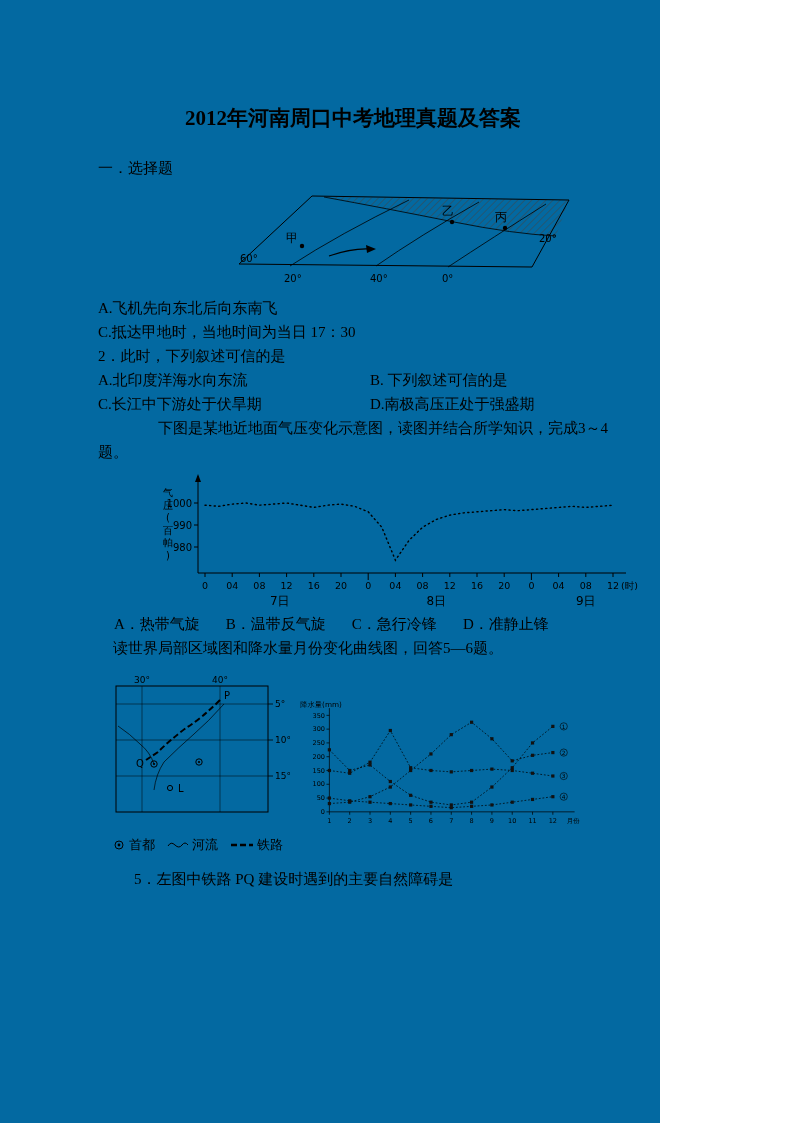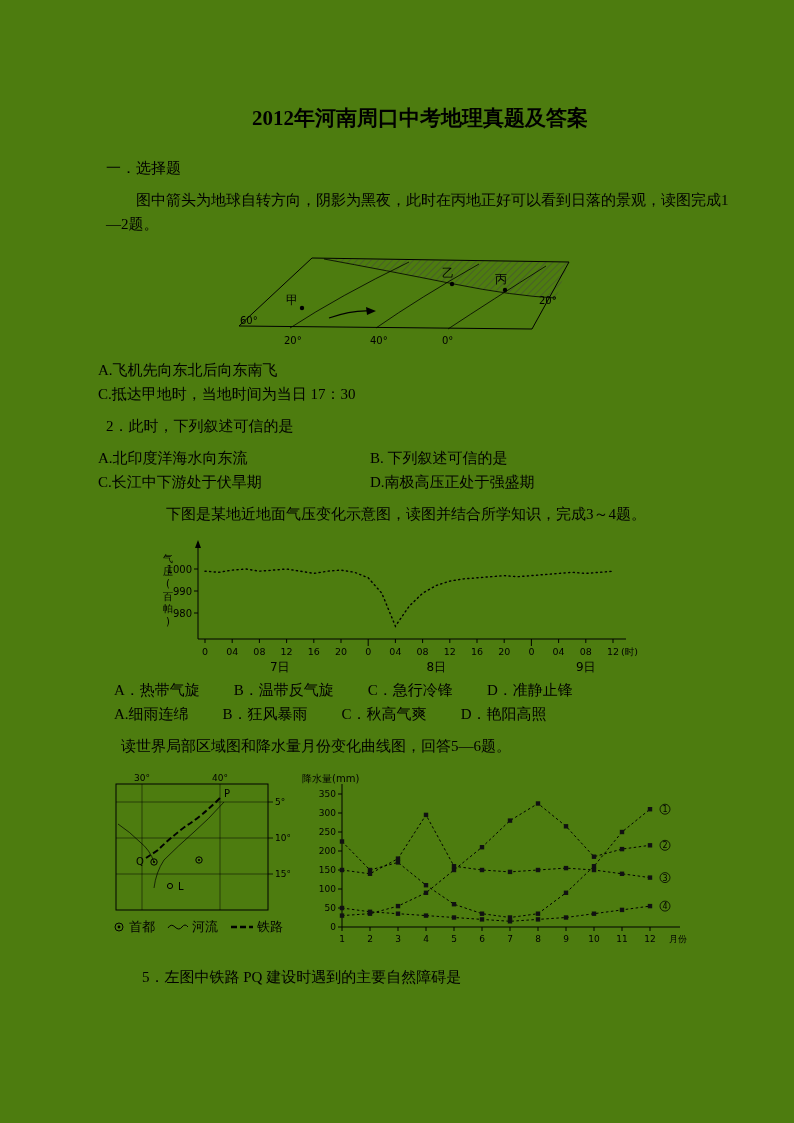--- a/index.html
+++ b/index.html
@@ -1,47 +1,46 @@
 <!DOCTYPE html>
 <html><head>
 <meta charset="utf-8">
 <style>
   html,body{margin:0;padding:0;background:#ffffff}
   .page{
-    width:794px;height:1123px;background:#4d7c0f;color:#000;
+    width:660px;height:1123px;background:#0369a1;color:#000;
     font-family:"Liberation Serif","DejaVu Serif",serif;font-size:15px;
     padding:104px 52px 0 98px;box-sizing:border-box;position:relative;overflow:hidden;
   }
   .title{font-size:21px;font-weight:700;text-align:center;margin:0 0 24px 0}
-  p{margin:8px;line-height:24px}
+  p{margin:0;line-height:24px}
   .indent2{text-indent:2em}
   .indent4{text-indent:4em}
   .indent1{text-indent:1em}
   .opt-row{display:flex;line-height:24px}
   .opt-row .col1{width:272px;flex:none}
-  .opts4{display:flex;gap:34px;padding-left:16px;line-height:24px}
+  .opts4{display:flex;gap:26px;padding-left:16px;line-height:24px}
   figure{margin:0}
   .fig-rotation{margin:2px 0 2px 126px}
   .fig-pressure{margin:4px 0 0 52px}
   .fig-row{display:flex;align-items:flex-start;margin-top:14px;padding-left:12px}
   .map-block{width:186px;flex:none}
-  .legend{display:flex;gap:12px;align-items:flex-end;font-size:13px;margin-top:0;padding-left:2px}
+  .legend{display:flex;gap:12px;align-items:flex-end;font-size:13px;margin-top:16px;padding-left:2px}
   .leg-item{display:flex;align-items:center;gap:3px}
   .q5{padding-left:36px;margin-top:8px}
   svg text{font-family:"DejaVu Sans","Liberation Sans",sans-serif;fill:#000}
 </style>
 </head>
 <body>
 
 <div class="page">
 
   <h1 class="title">2012年河南周口中考地理真题及答案</h1>
 
   <p>一．选择题</p>
-  <p class="indent2">图中箭头为地球自转方向，阴影为黑夜，此时在丙地正好可以看到日落的景观，读图完成1—2题。</p>
 
   <figure class="fig-rotation">
     <svg id="rotation-svg" width="380" height="108" viewBox="0 0 380 108">
       <defs>
         <pattern id="hatch" width="5" height="5" patternUnits="userSpaceOnUse" patternTransform="rotate(45)">
           <line x1="0" y1="0" x2="0" y2="5" stroke="#444" stroke-width="1"></line>
         </pattern>
       </defs>
     <path d="M100,15 L345,18 L332,54 Q290,52 230,40 Q160,26 100,15 Z" fill="url(#hatch)" stroke="none"></path>
         <path d="M332,54 Q290,52 230,40 Q160,26 100,15" fill="none" stroke="#000" stroke-width="0.8"></path>
@@ -141,26 +140,20 @@
       </svg>
   </figure>
 
   <div class="opts4">
     <span>A．热带气旋</span>
     <span>B．温带反气旋</span>
     <span>C．急行冷锋</span>
     <span>D．准静止锋</span>
   </div>
 
-  <div class="opts4">
-    <span>A.细雨连绵</span>
-    <span>B．狂风暴雨</span>
-    <span>C．秋高气爽</span>
-    <span>D．艳阳高照</span>
-  </div>
 
   <p class="indent1">读世界局部区域图和降水量月份变化曲线图，回答5—6题。</p>
 
   <div class="fig-row">
     <div class="map-block">
       <svg id="map-svg" width="180" height="142" viewBox="0 0 180 142">
           <rect x="6" y="12" width="152" height="126" fill="none" stroke="#000"></rect>
           <line x1="32" y1="12" x2="32" y2="138" stroke="#000" stroke-width="0.5"></line>
           <text x="32" y="9" text-anchor="middle" font-size="9">30°</text>
           <line x1="110" y1="12" x2="110" y2="138" stroke="#000" stroke-width="0.5"></line>

